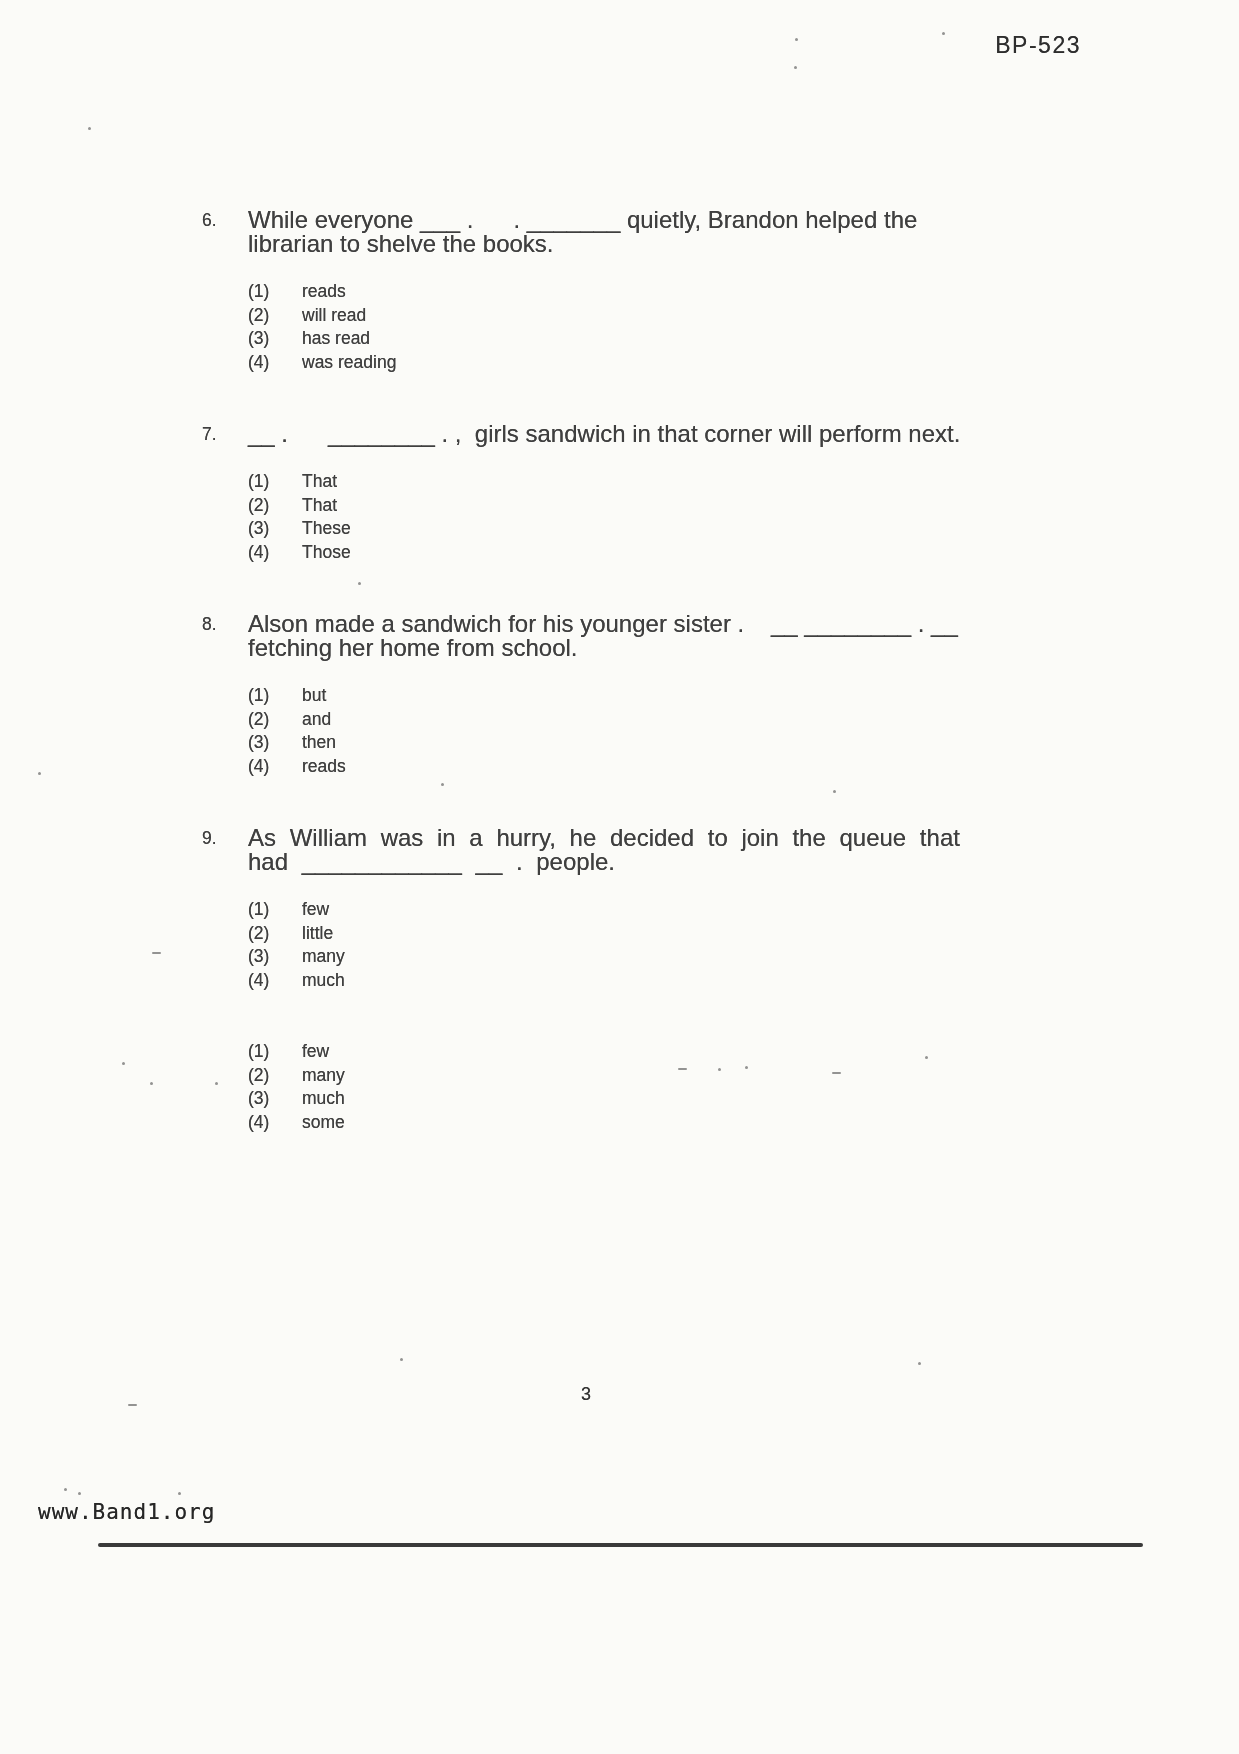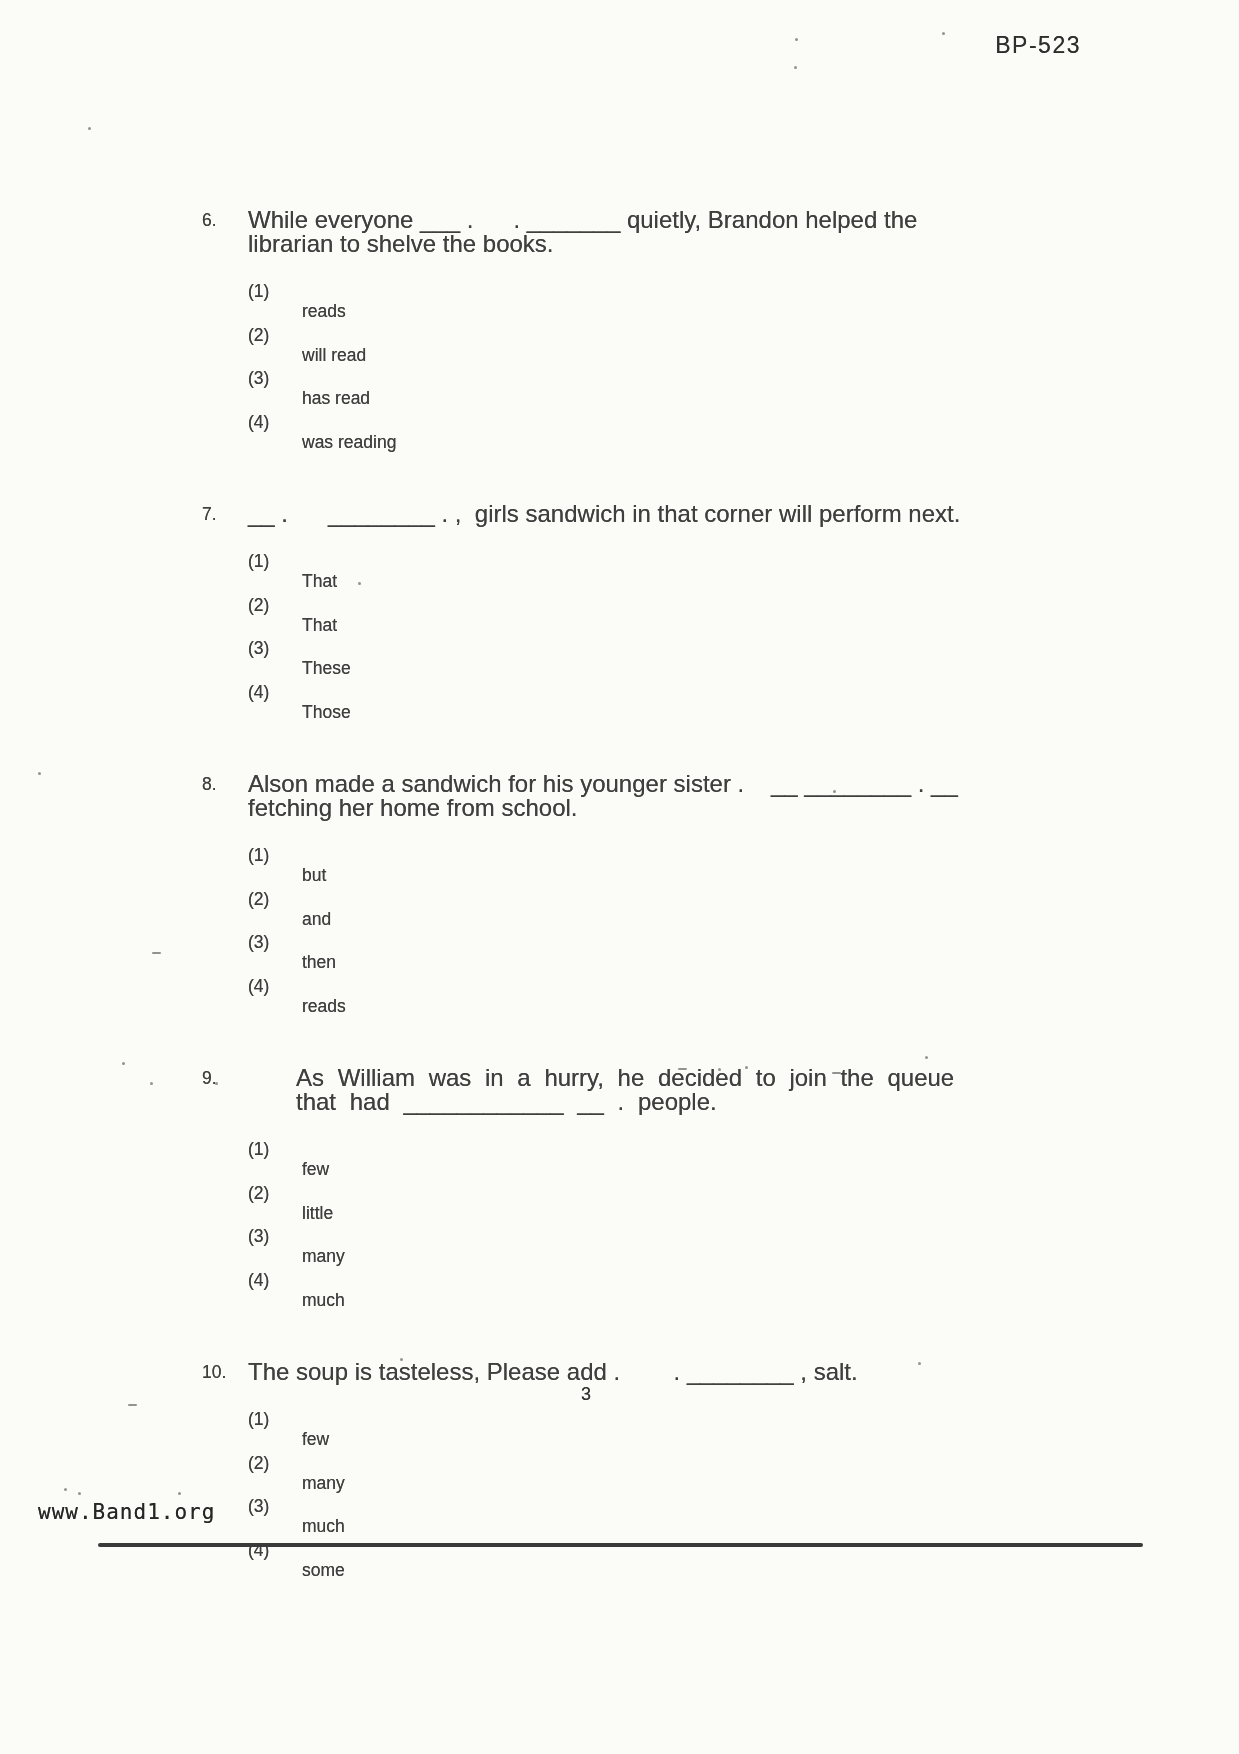--- a/index.html
+++ b/index.html
@@ -38,33 +38,33 @@
     width: 46px;
     font-size: 17.5px;
     line-height: 24px;
   }
   .q-text {
     flex: 1;
     font-size: 24px;
     line-height: 24px;
     white-space: pre-wrap;
   }
-  .q-text.spread { word-spacing: 7px; margin-left: 48px; }
+  .q-text.spread { word-spacing: 7px; }
   .options {
     list-style: none;
     margin-top: 24px;
     margin-left: 46px;
   }
   .options li {
     display: flex;
     font-size: 17.5px;
     line-height: 23.5px;
   }
   .opt-num { flex: 0 0 54px; width: 54px; }
-  .opt-label { flex: 1; margin-top: 20px; }
+  .opt-label { flex: 1; }
   .page-number {
     position: absolute;
     top: 1384px;
     left: 0;
     width: 1172px;
     text-align: center;
     font-size: 18px;
     color: #333;
   }
   .footer-url {
@@ -197,24 +197,20 @@
           <span class="opt-label">many</span>
         </li>
         <li>
           <span class="opt-num">(4)</span>
           <span class="opt-label">much</span>
         </li>
       </ul>
     </section>
 
     <section class="question">
-      <div class="q-head">
-        <span class="q-num">10.</span>
-        <p class="q-text">The soup is tasteless, Please add .        . ________ , salt.</p>
-      </div>
       <ul class="options">
         <li>
           <span class="opt-num">(1)</span>
           <span class="opt-label">few</span>
         </li>
         <li>
           <span class="opt-num">(2)</span>
           <span class="opt-label">many</span>
         </li>
         <li>

